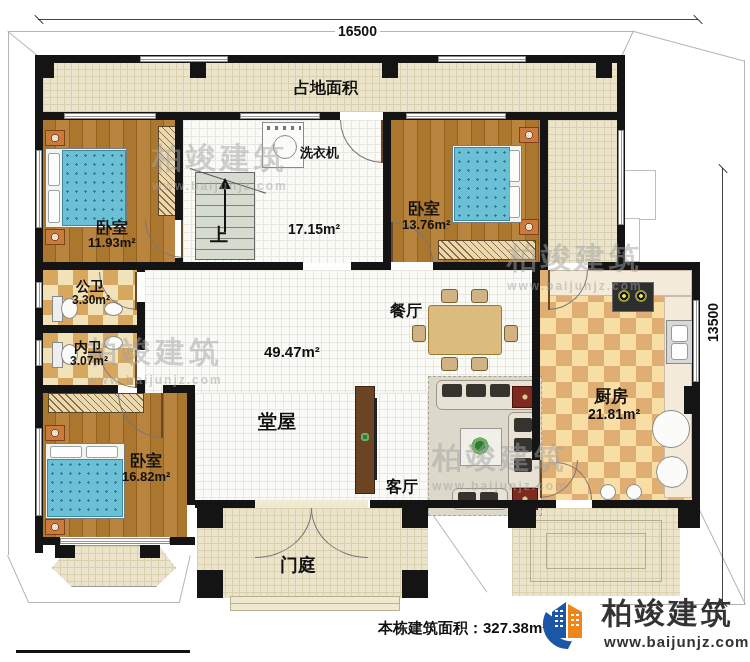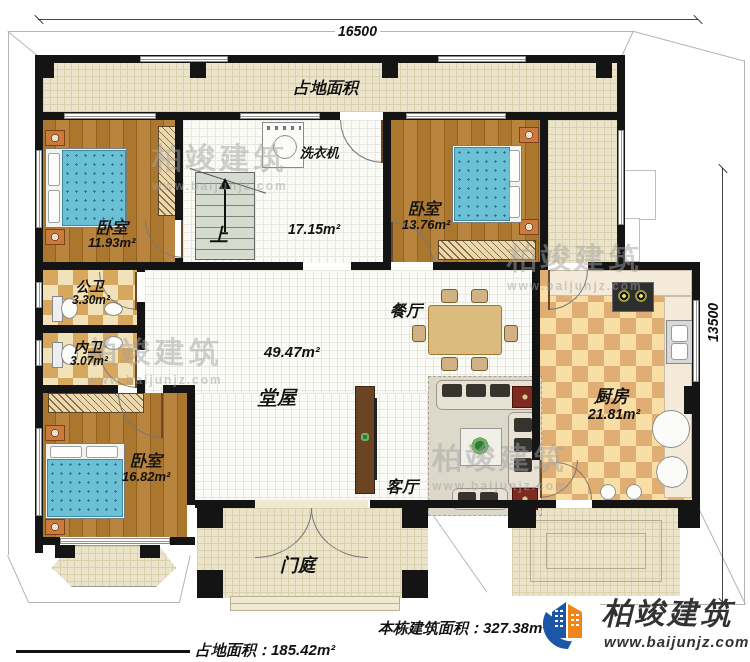--- a/index.html
+++ b/index.html
@@ -19,21 +19,21 @@
   .marble{background:#f4ead9;border:1px solid #c9bda5;box-sizing:border-box;}
   .window-h{position:absolute;background:#fff;border:1px solid #8a8a8a;box-sizing:border-box;
             background-image:linear-gradient(#999,#999);background-size:100% 1px;background-position:center;background-repeat:no-repeat;}
   .window-v{position:absolute;background:#fff;border:1px solid #8a8a8a;box-sizing:border-box;
             background-image:linear-gradient(#999,#999);background-size:1px 100%;background-position:center;background-repeat:no-repeat;}
   .arc{position:absolute;border:0 solid #777;background:transparent;box-sizing:border-box;}
   .arc-bl{border-left-width:1px;border-bottom-width:1px;border-bottom-left-radius:100%;}
   .arc-br{border-right-width:1px;border-bottom-width:1px;border-bottom-right-radius:100%;}
   .arc-tr{border-top-width:1px;border-right-width:1px;border-top-right-radius:100%;}
   .leaf{position:absolute;background:#6a4a2a;}
-  .lbl{position:absolute;font-weight:bold;white-space:nowrap;color:#111;line-height:1.1;font-style:italic;}
+  .lbl{position:absolute;font-weight:bold;white-space:nowrap;color:#111;line-height:1.1;}
   .bed{position:absolute;background:#f3f4ef;border:1px solid #7c7c74;box-sizing:border-box;}
   .quilt{position:absolute;background-color:#6cc0d6;background-image:radial-gradient(#2f7c95 1px,transparent 1.4px);background-size:9px 9px;border:1px solid #3f89a1;box-sizing:border-box;}
   .pillow{position:absolute;background:#fdfdfb;border:1px solid #9aa3a3;border-radius:2px;box-sizing:border-box;}
   .nstand{position:absolute;background:#c97a3c;border:1px solid #7e431b;box-sizing:border-box;background-image:radial-gradient(circle at 50% 50%,#e8e0d0 0 3px,#8a4a1e 3px 4px,transparent 4px);}
   .stairs{position:absolute;background:repeating-linear-gradient(to bottom,#d5dccf 0,#d5dccf 10px,#7c857a 10px,#7c857a 11px);border:1px solid #666;box-sizing:border-box;}
   .sofa{position:absolute;background:#e7e2d4;border:1px solid #9a948a;border-radius:6px;box-sizing:border-box;}
   .cushion{position:absolute;background:#35342f;border-radius:2px;}
   .rug{position:absolute;background:#dcd8ca;border:1px dashed #a9a294;box-sizing:border-box;}
   .ctable{position:absolute;background:#f0efe8;border:1px solid #999;box-sizing:border-box;}
   .plant{position:absolute;background:radial-gradient(circle,#2e7d32 0 35%,#6fae63 35% 60%,transparent 62%);}
@@ -273,39 +273,38 @@
   <div class="lbl" style="left:88px;top:236px;font-size:13px;">11.93m²</div>
   <div class="lbl" style="left:408px;top:200px;font-size:16px;">卧室</div>
   <div class="lbl" style="left:402px;top:218px;font-size:13px;">13.76m²</div>
   <div class="lbl" style="left:76px;top:279px;font-size:14px;">公卫</div>
   <div class="lbl" style="left:72px;top:294px;font-size:12px;">3.30m²</div>
   <div class="lbl" style="left:74px;top:340px;font-size:14px;">内卫</div>
   <div class="lbl" style="left:70px;top:355px;font-size:12px;">3.07m²</div>
   <div class="lbl" style="left:130px;top:452px;font-size:16px;">卧室</div>
   <div class="lbl" style="left:122px;top:470px;font-size:13px;">16.82m²</div>
   <div class="lbl" style="left:264px;top:344px;font-size:15px;">49.47m²</div>
-  <div class="lbl" style="left:258px;top:388px;font-size:19px;">堂屋</div>
+  <div class="lbl" style="left:258px;top:412px;font-size:19px;">堂屋</div>
   <div class="lbl" style="left:390px;top:302px;font-size:16px;">餐厅</div>
   <div class="lbl" style="left:386px;top:478px;font-size:16px;">客厅</div>
   <div class="lbl" style="left:594px;top:388px;font-size:17px;">厨房</div>
   <div class="lbl" style="left:588px;top:407px;font-size:14px;">21.81m²</div>
   <div class="lbl" style="left:280px;top:556px;font-size:18px;">门庭</div>
 
   <div class="dimline" style="left:38px;top:19px;width:660px;height:1px;"></div>
   <div class="tick" style="left:33px;top:19px;"></div>
   <div class="tick" style="left:692px;top:19px;"></div>
   <div class="lbl" style="left:335px;top:24px;font-size:14px;background:#fff;padding:0 3px;">16500</div>
   <div class="dimline" style="left:722px;top:168px;width:1px;height:436px;"></div>
   <div class="tick" style="left:717px;top:168px;"></div>
   <div class="tick" style="left:717px;top:602px;"></div>
   <div class="lbl" style="left:706px;top:300px;font-size:14px;background:#fff;writing-mode:vertical-rl;transform:rotate(180deg);padding:3px 0;">13500</div>
 
   <div class="abs" style="left:16px;top:650px;width:174px;height:3px;background:#111;"></div>
   <div class="lbl" style="left:378px;top:620px;font-size:15px;">本栋建筑面积：327.38m²</div>
-  <div class="lbl" style="left:196px;top:642px;font-size:15px;">占地面积：185.42m²</div>
 
   <div class="abs" style="left:538px;top:592px;width:210px;height:66px;">
     <span style="position:absolute;left:0;top:2px;width:60px;height:60px;">
       <svg width="60" height="60" viewBox="0 0 60 60">
         <path d="M30 55 A25 25 0 0 1 8 18 L16 24 A17 17 0 0 0 34 47 Z" fill="#1b57a6"></path>
         <polygon points="14,44 14,18 28,8 28,44" fill="#1b57a6"></polygon>
         <polygon points="30,44 30,10 44,18 44,44" fill="#f08519"></polygon>
         <g fill="#ffffff">
           <rect x="17" y="16" width="3" height="2"></rect>
             <rect x="22" y="16" width="3" height="2"></rect>

